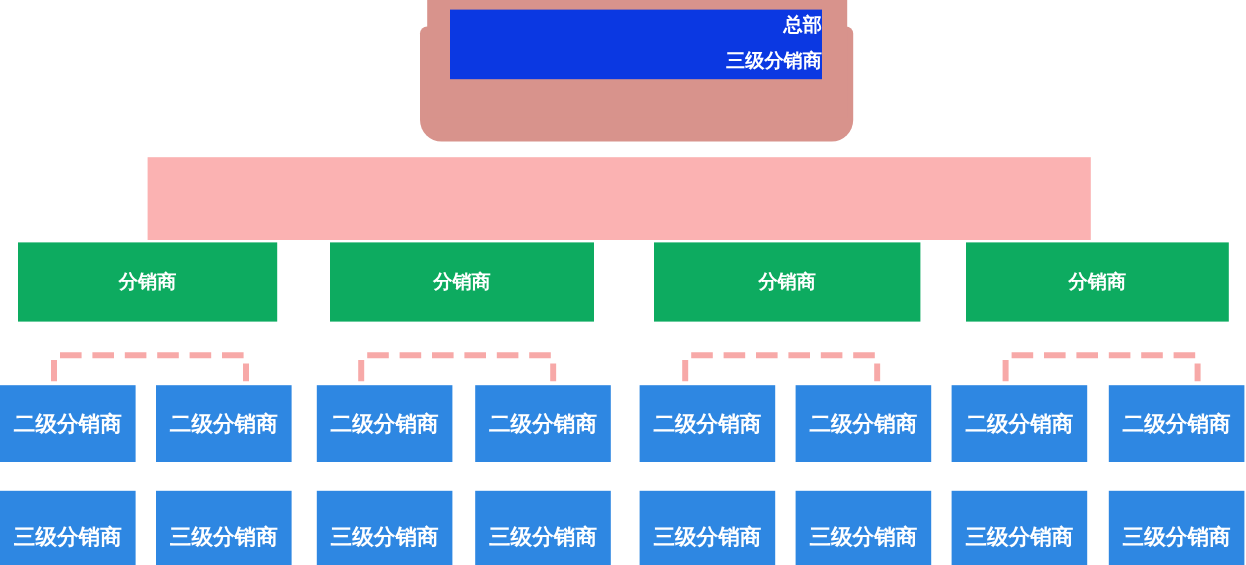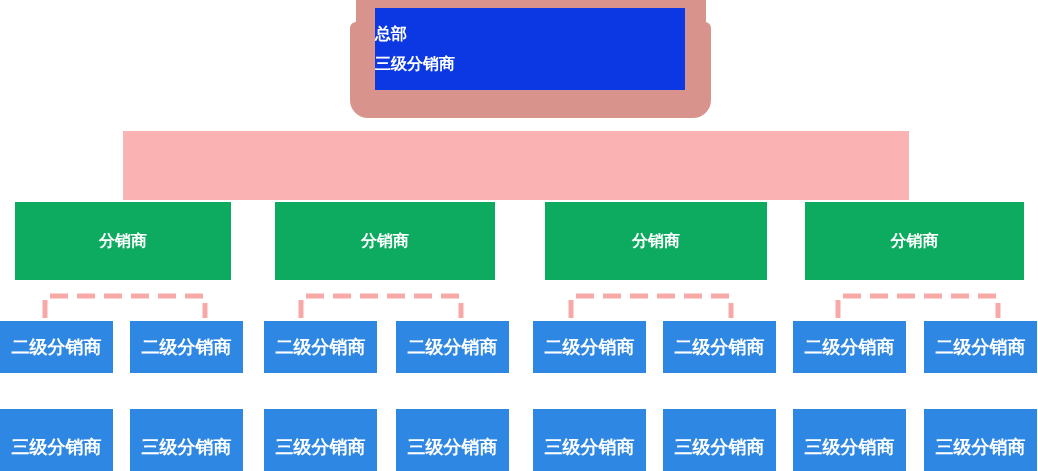--- a/index.html
+++ b/index.html
@@ -6,43 +6,43 @@
   .stage{
     position:relative;width:1038px;height:471px;background:#fff;
     overflow:hidden;font-family:"Liberation Sans",sans-serif;
   }
   
   .blob-back{position:absolute;left:350px;top:22px;width:361px;height:96px;
     background:var(--blob-salmon);border-radius:6px 6px 18px 18px;}
   .blob-front{position:absolute;left:356px;top:0;width:350px;height:98px;
     background:var(--blob-salmon);}
   
-  .root-box{position:absolute;left:375px;top:8px;width:310px;height:82px;
+  .root-box{position:absolute;left:375px;top:8px;width:310px;height:58px;
     background:var(--root-blue);color:var(--text-white);
-    display:flex;flex-direction:column;align-items:flex-start;justify-content:center;
+    display:flex;flex-direction:column;align-items:flex-end;justify-content:center;
     font-size:16px;font-weight:700;line-height:30px;text-align:center;}
   
   .conn-bar{position:absolute;left:123px;top:131px;width:786px;height:69px;
     background:var(--bar-pink);}
   
-  .green{position:absolute;top:202px;height:78px;background:var(--node-green);
+  .green{position:absolute;top:202px;height:66px;background:var(--node-green);
     color:var(--text-white);display:flex;align-items:center;justify-content:center;
     font-size:16px;font-weight:600;white-space:nowrap;}
   .g1{left:15px;width:216px}
   .g2{left:275px;width:220px}
   .g3{left:545px;width:222px}
   .g4{left:805px;width:219px}
   
   .bracket{position:absolute;top:292px;width:166px;height:26px;display:block;}
   .b1{left:42px}.b2{left:298px}.b3{left:568px}.b4{left:835px}
   
   .node{position:absolute;width:113px;background:var(--node-blue);
     color:var(--text-white);display:flex;align-items:center;justify-content:center;
     font-size:18px;font-weight:600;white-space:nowrap;overflow:hidden;}
-  .l2{top:321px;height:52px}
+  .l2{top:321px;height:64px}
   .l3{top:409px;height:75px}
   .c1{left:0}.c2{left:130px}.c3{left:264px}.c4{left:396px}
   .c5{left:533px}.c6{left:663px}.c7{left:793px}.c8{left:924px}
 </style>
 </head>
 <body>
 
 <div class="stage">
 
   <div class="blob-back"></div>

